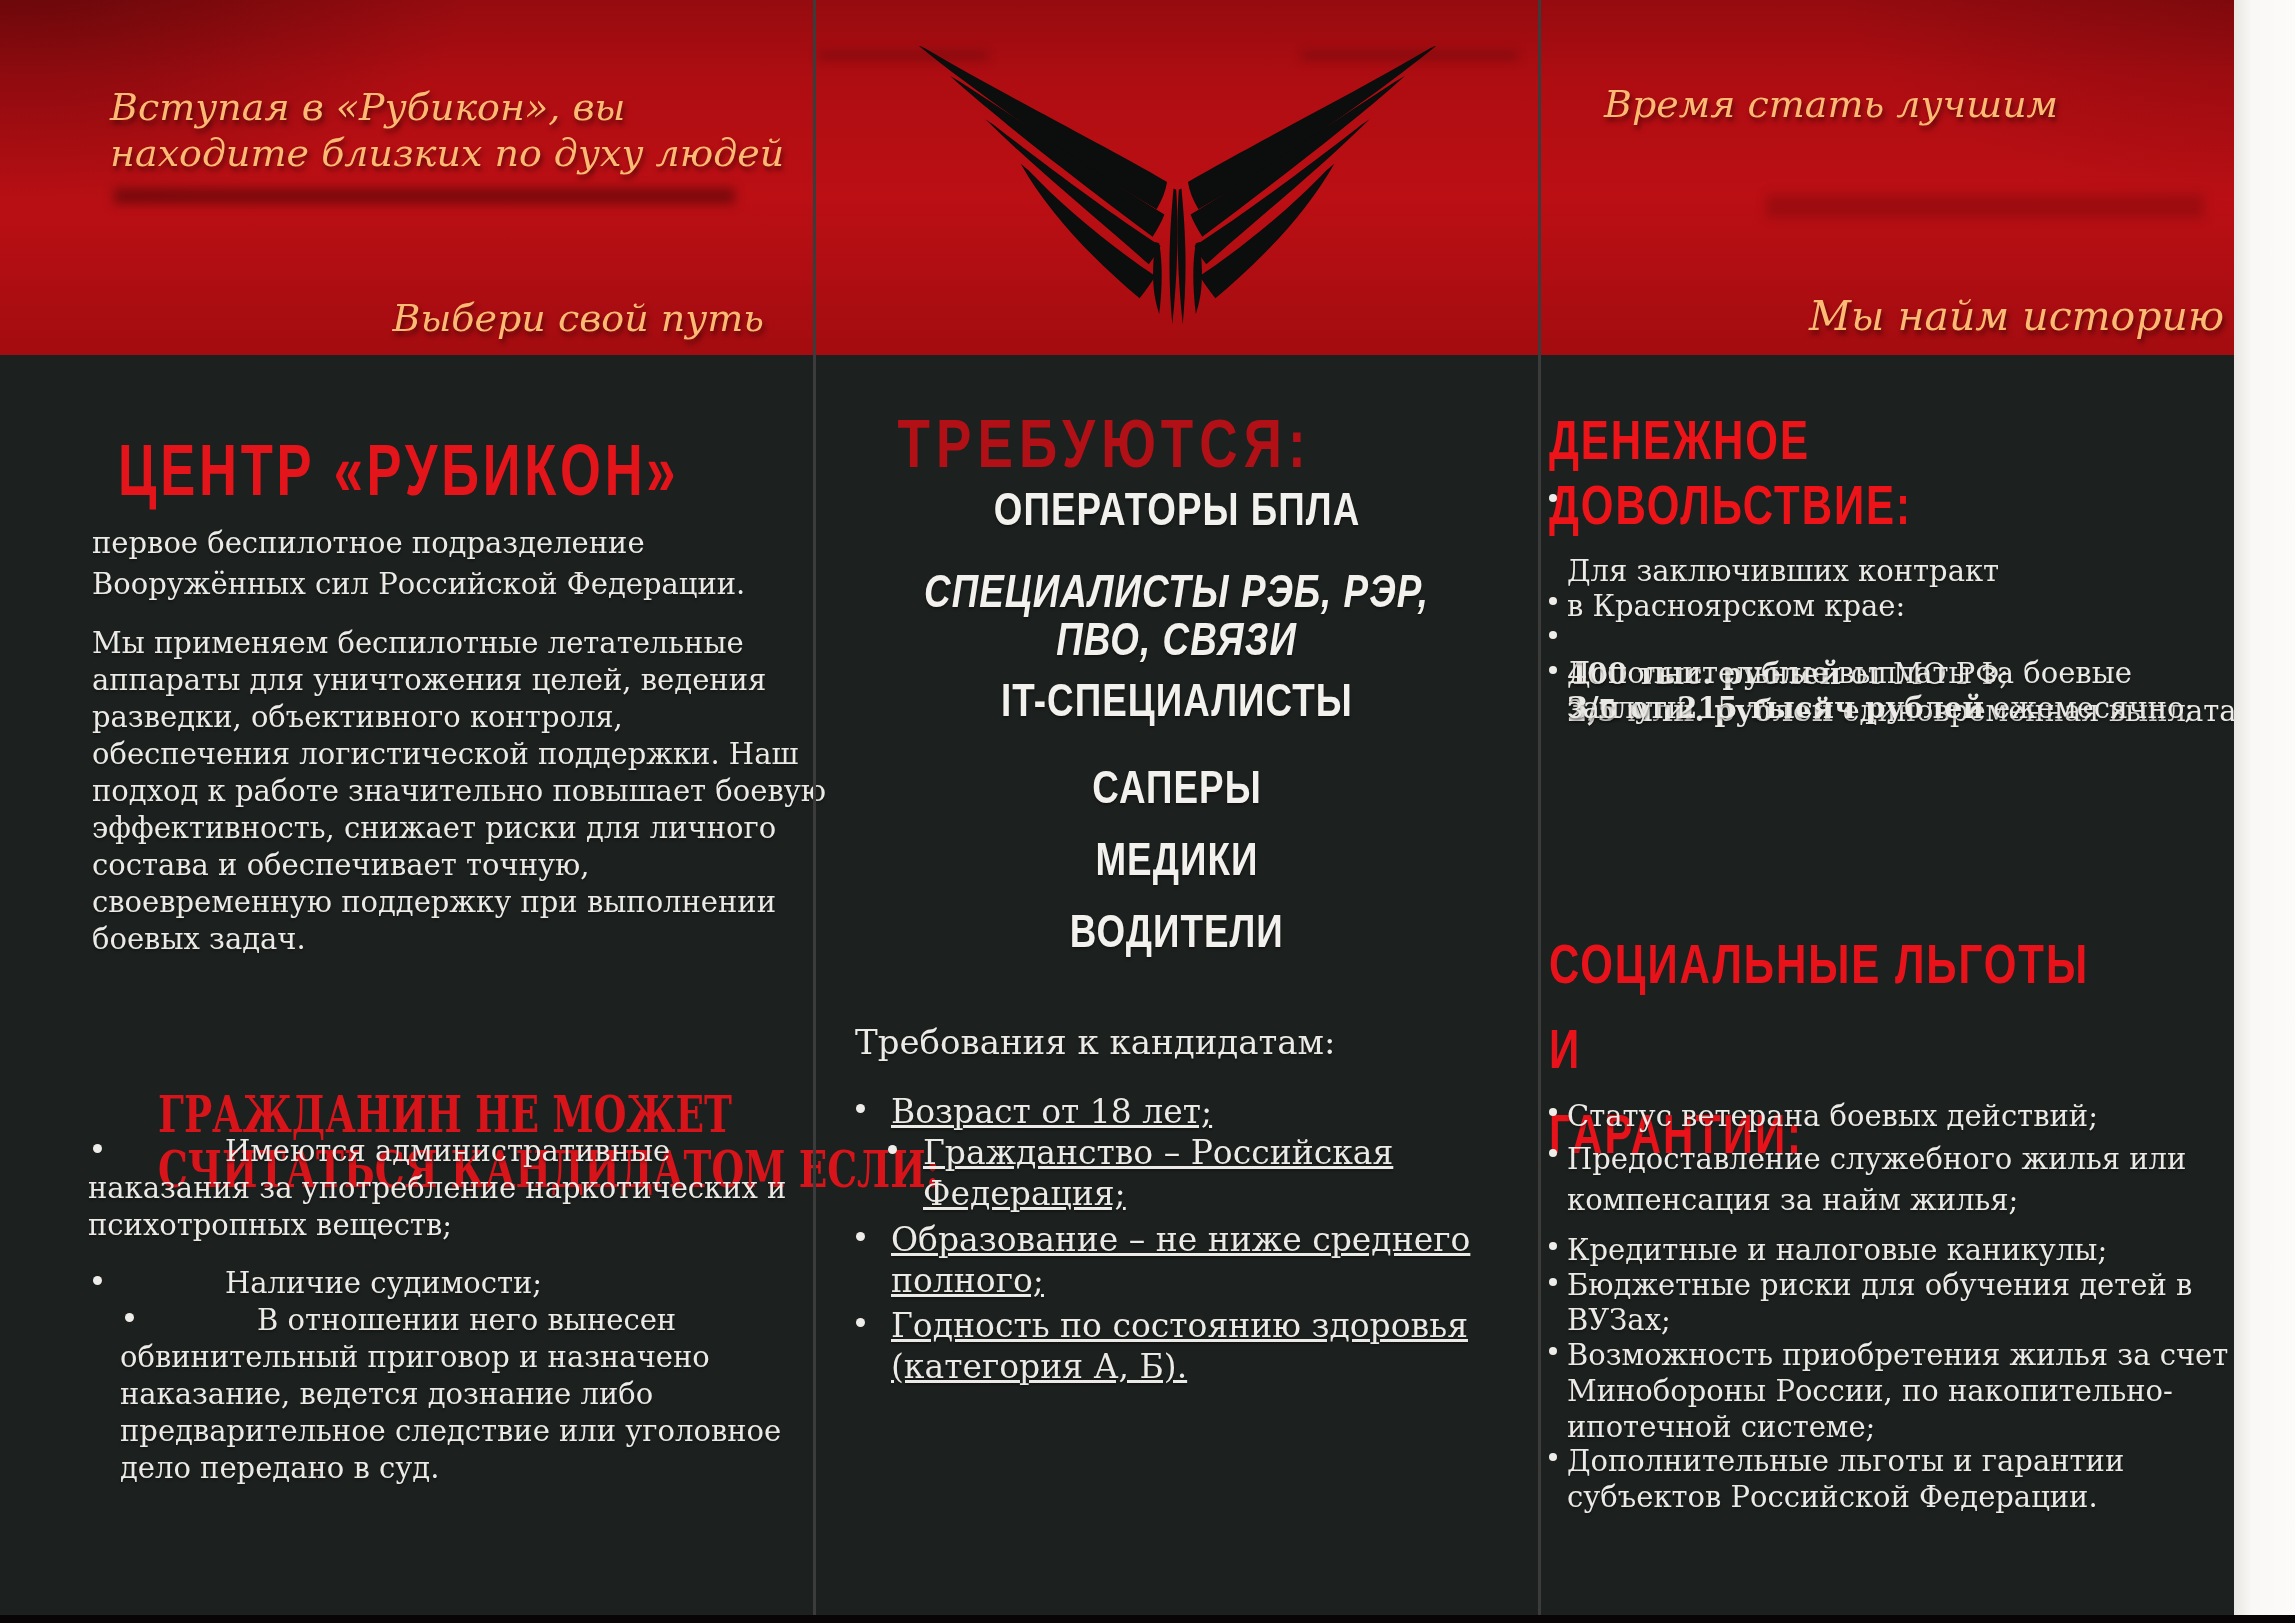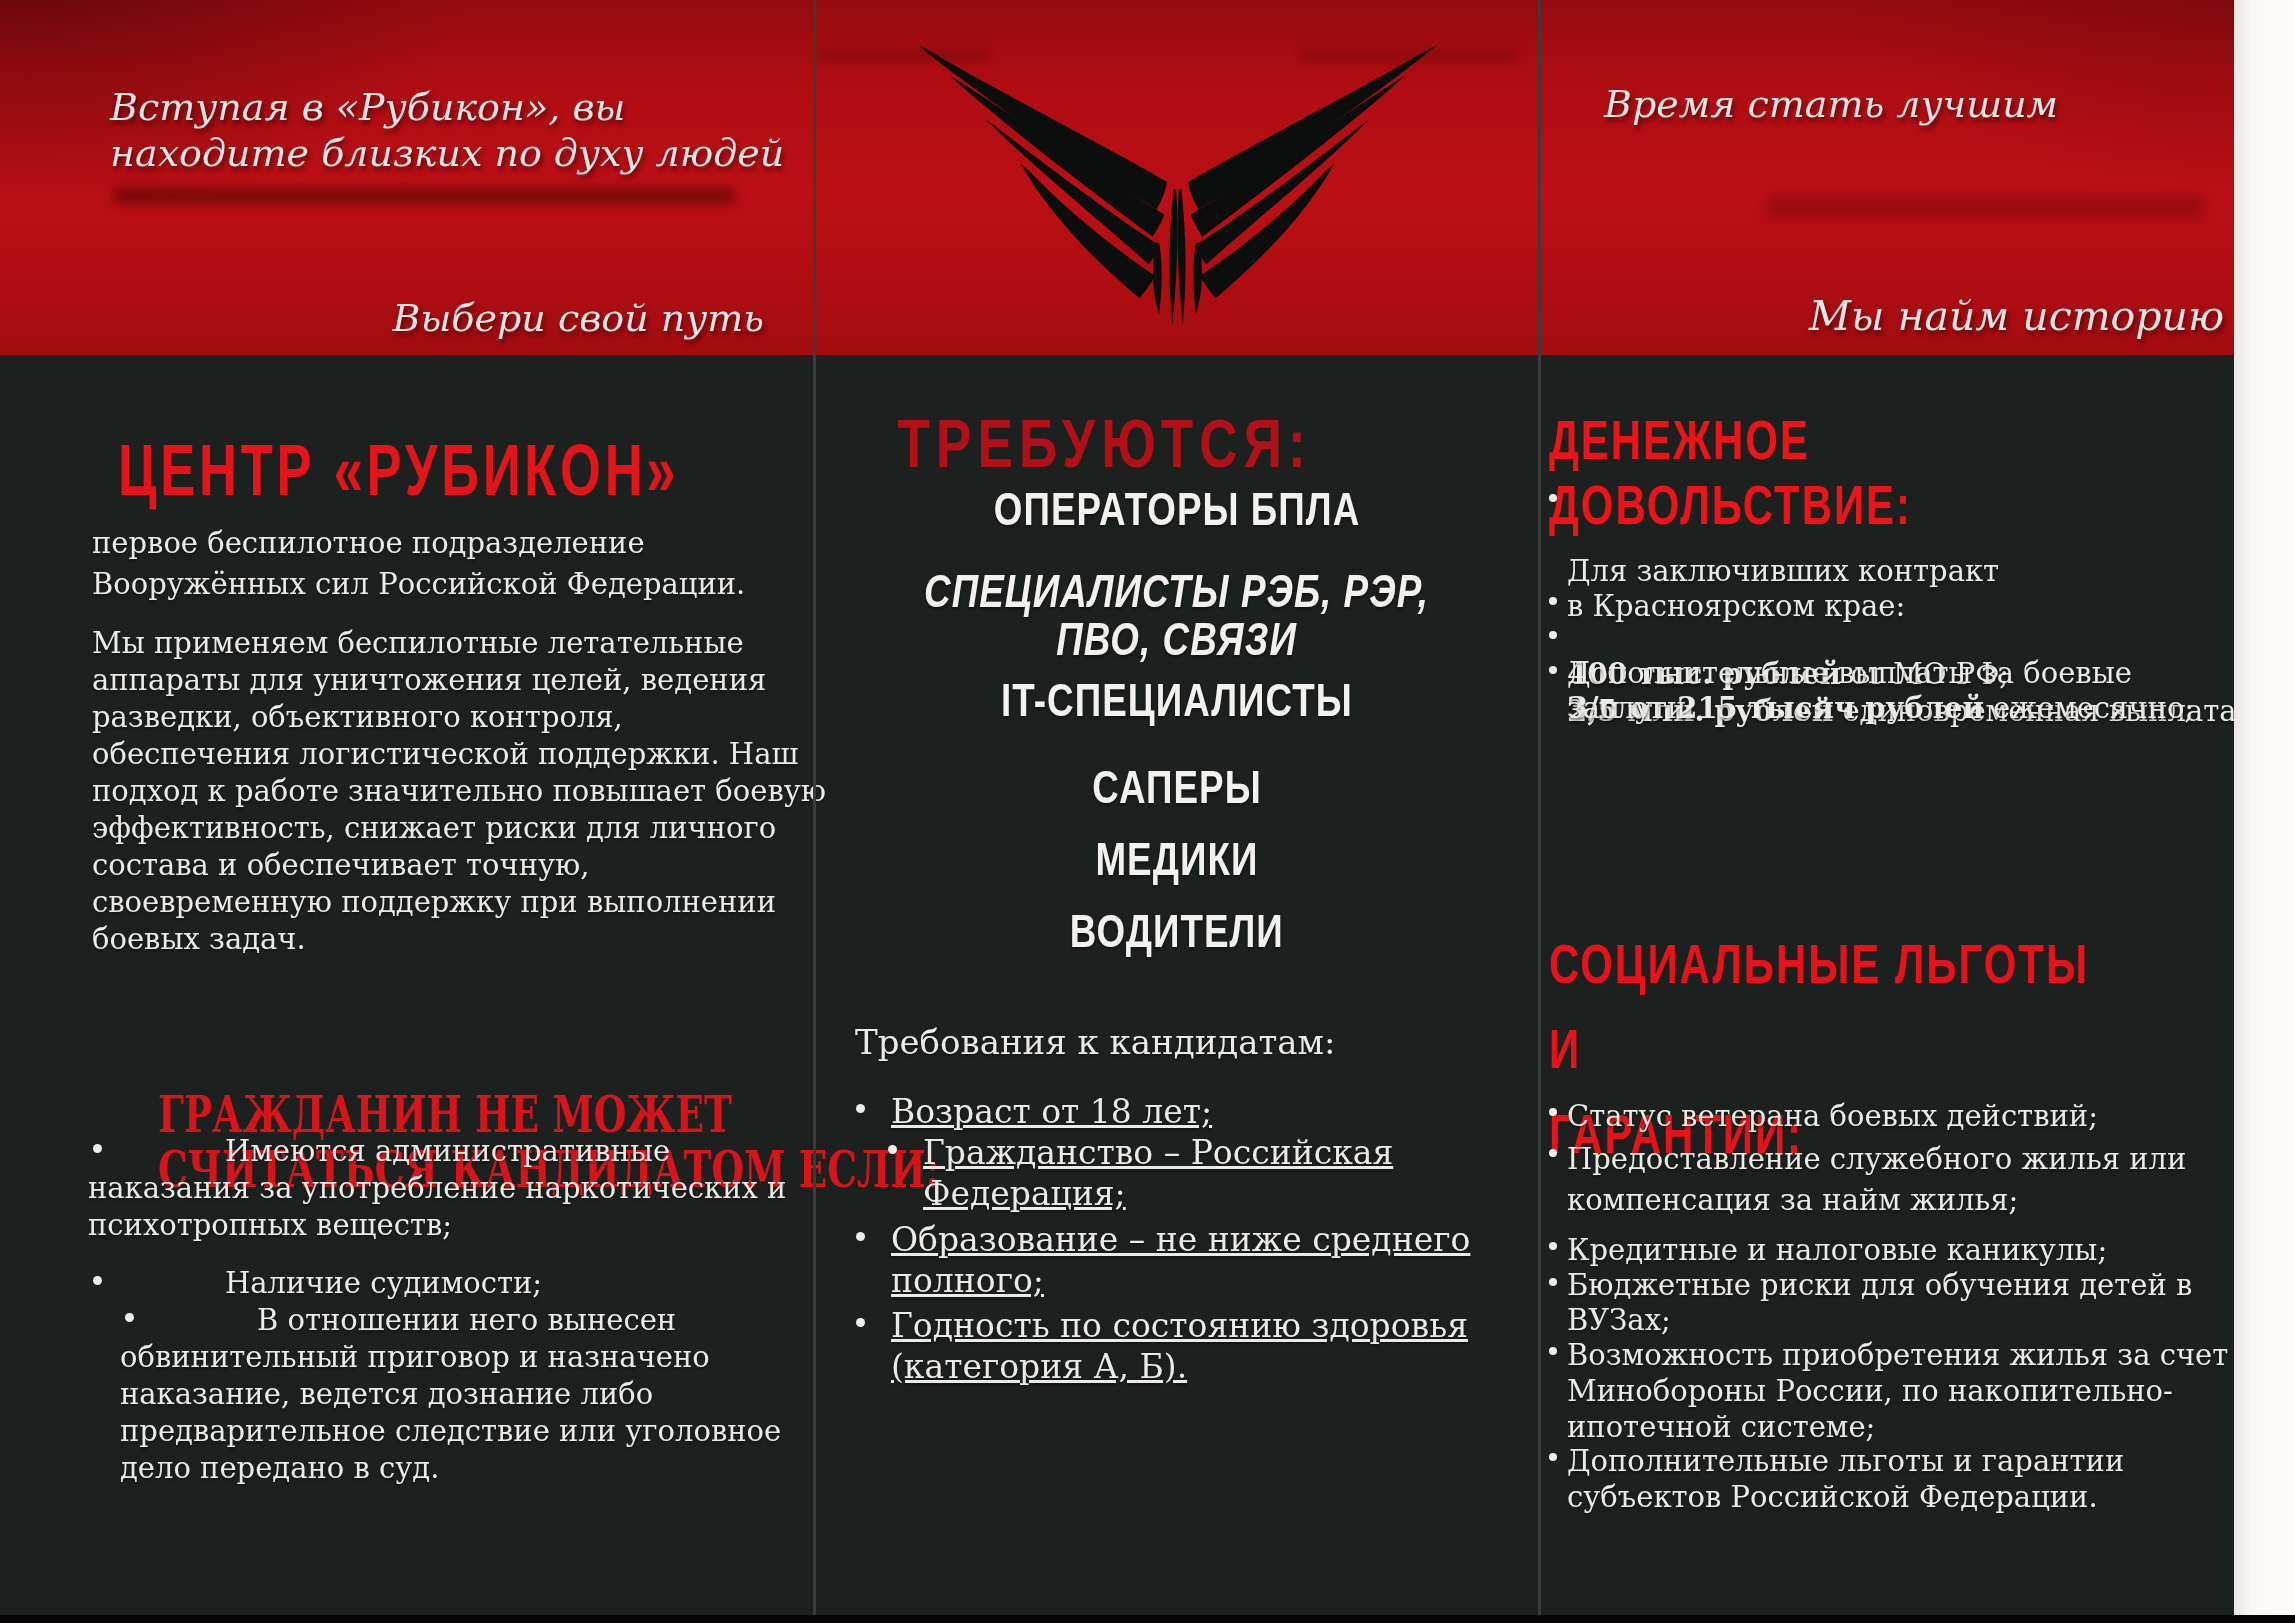--- a/index.html
+++ b/index.html
@@ -4,21 +4,21 @@
 <style>
   html,body{margin:0;padding:0;background:#000;}
   .page{position:relative;width:2295px;height:1623px;background:#1c211f;overflow:hidden;
         font-family:"DejaVu Serif",serif;}
   
   .band{position:absolute;left:0;top:0;width:2295px;height:355px;
         background:
           radial-gradient(720px 393px at 26px -26px, rgba(0,0,0,.30), rgba(0,0,0,0) 62%),
           radial-gradient(720px 393px at 2270px -26px, rgba(0,0,0,.18), rgba(0,0,0,0) 60%),
           linear-gradient(180deg,#950b0f 0%,#ae0d12 22%,#bb0f14 55%,#a30c10 100%);}
-  .band-text{position:absolute;color:#e5e5e5;font-style:italic;
+  .band-text{position:absolute;color:#fdba74;font-style:italic;
              text-shadow:2px 3.9px 5.2px rgba(25,0,0,.55);}
   .ghost{position:absolute;filter:blur(5.2px);}
   
   .divider{position:absolute;top:0;width:2.6px;height:1615px;background:#3a3b3a;z-index:6;}
   .white-strip{position:absolute;left:2234px;top:0;width:61px;height:1615px;z-index:7;
                background:linear-gradient(90deg,#e9e7e3 0%,#f9f8f6 30%,#fcfbf9 100%);}
   .footer-bar{position:absolute;left:0;top:1615px;width:2295px;height:7.9px;background:#090405;z-index:8;}
   
   .cond{display:inline-block;white-space:pre-line;font-family:"Liberation Sans",sans-serif;font-weight:700;}
   .h-red{position:absolute;color:#e3141a;}

